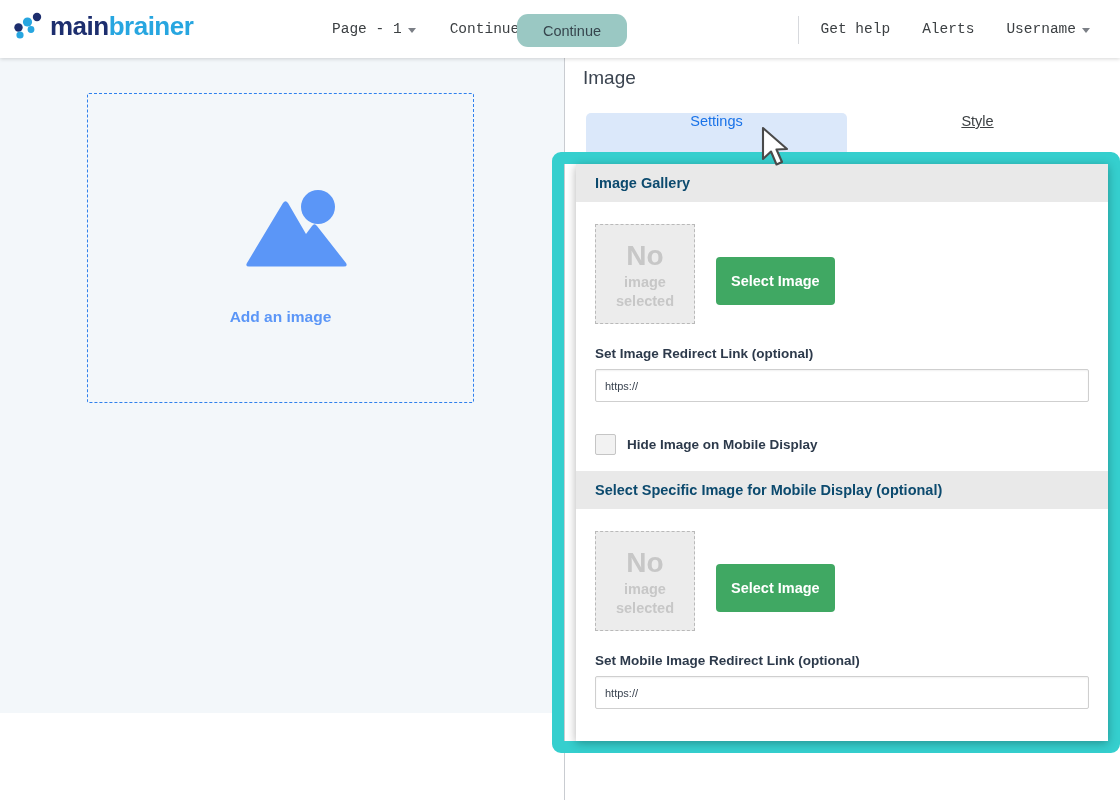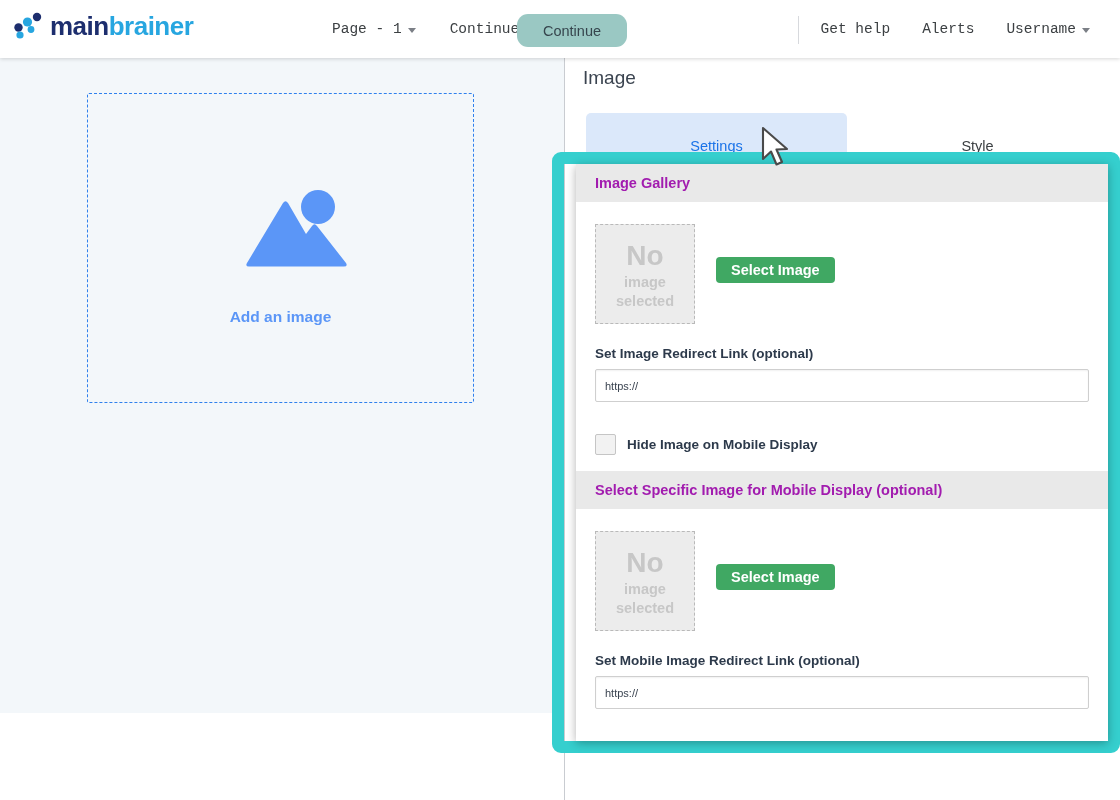--- a/index.html
+++ b/index.html
@@ -87,21 +87,21 @@
   }
   .panel-title {
     position: absolute; left: 18px; top: 9px;
     font-size: 19px; color: #3b4450; font-weight: normal;
   }
   .tabs {
     position: absolute; left: 21px; top: 55px; width: 522px; height: 38px;
     display: flex;
   }
   .tab {
-    flex: 1; display: flex; align-items: flex-end; justify-content: center;
+    flex: 1; display: flex; align-items: flex-start; justify-content: center;
     font-size: 14.5px; cursor: pointer; height: 41px;
   }
   .tab.active {
     background: #dbe8fa; color: #1a73e8;
     border-radius: 5px 5px 0 0;
   }
   .tab.inactive { color: #3c4043; text-decoration: underline; }
 
   
   .teal-frame {
@@ -113,38 +113,38 @@
   }
   .modal {
     position: absolute; left: 576px; top: 164px; width: 532px; height: 577px;
     background: #ffffff;
     box-shadow: 0 2px 9px rgba(0,0,0,0.30);
     z-index: 31; overflow: hidden;
   }
   .section-bar {
     background: #e9e9e9; height: 38px; display: flex; align-items: center;
     padding-left: 19px;
-    font-size: 14.5px; font-weight: bold; color: #a21caf;
+    font-size: 14.5px; font-weight: bold; color: #0c4a6e;
   }
   .section-body { padding: 22px 19px 0 19px; }
 
   .img-row { display: flex; align-items: flex-start; gap: 21px; }
   .no-image {
     width: 100px; height: 100px; border: 1px dashed #b9b9b9;
     background: #ececec; display: flex; flex-direction: column;
     align-items: center; justify-content: center; color: #c7c7c7;
     line-height: 1.25;
   }
   .no-image .big { font-size: 28px; font-weight: bold; }
   .no-image .sm { font-size: 14.5px; font-weight: bold; }
   .select-btn {
     margin-top: 33px;
     background: #40a863; color: #ffffff; border: none; border-radius: 4px;
     font-size: 14.5px; font-weight: bold; font-family: inherit;
-    padding: 5px 15px; cursor: pointer;
+    padding: 16px 15px; cursor: pointer;
   }
   .field-label {
     font-size: 13.5px; font-weight: bold; color: #2d3a4b;
     margin-top: 22px; margin-bottom: 8px;
   }
   .text-input {
     width: 100%; height: 33px; border: 1px solid #cfcfcf; border-radius: 2px;
     box-shadow: inset 0 1px 2px rgba(0,0,0,0.06);
     padding: 0 9px; font-size: 11px; color: #3a4350;
     font-family: inherit; background: #fff;

